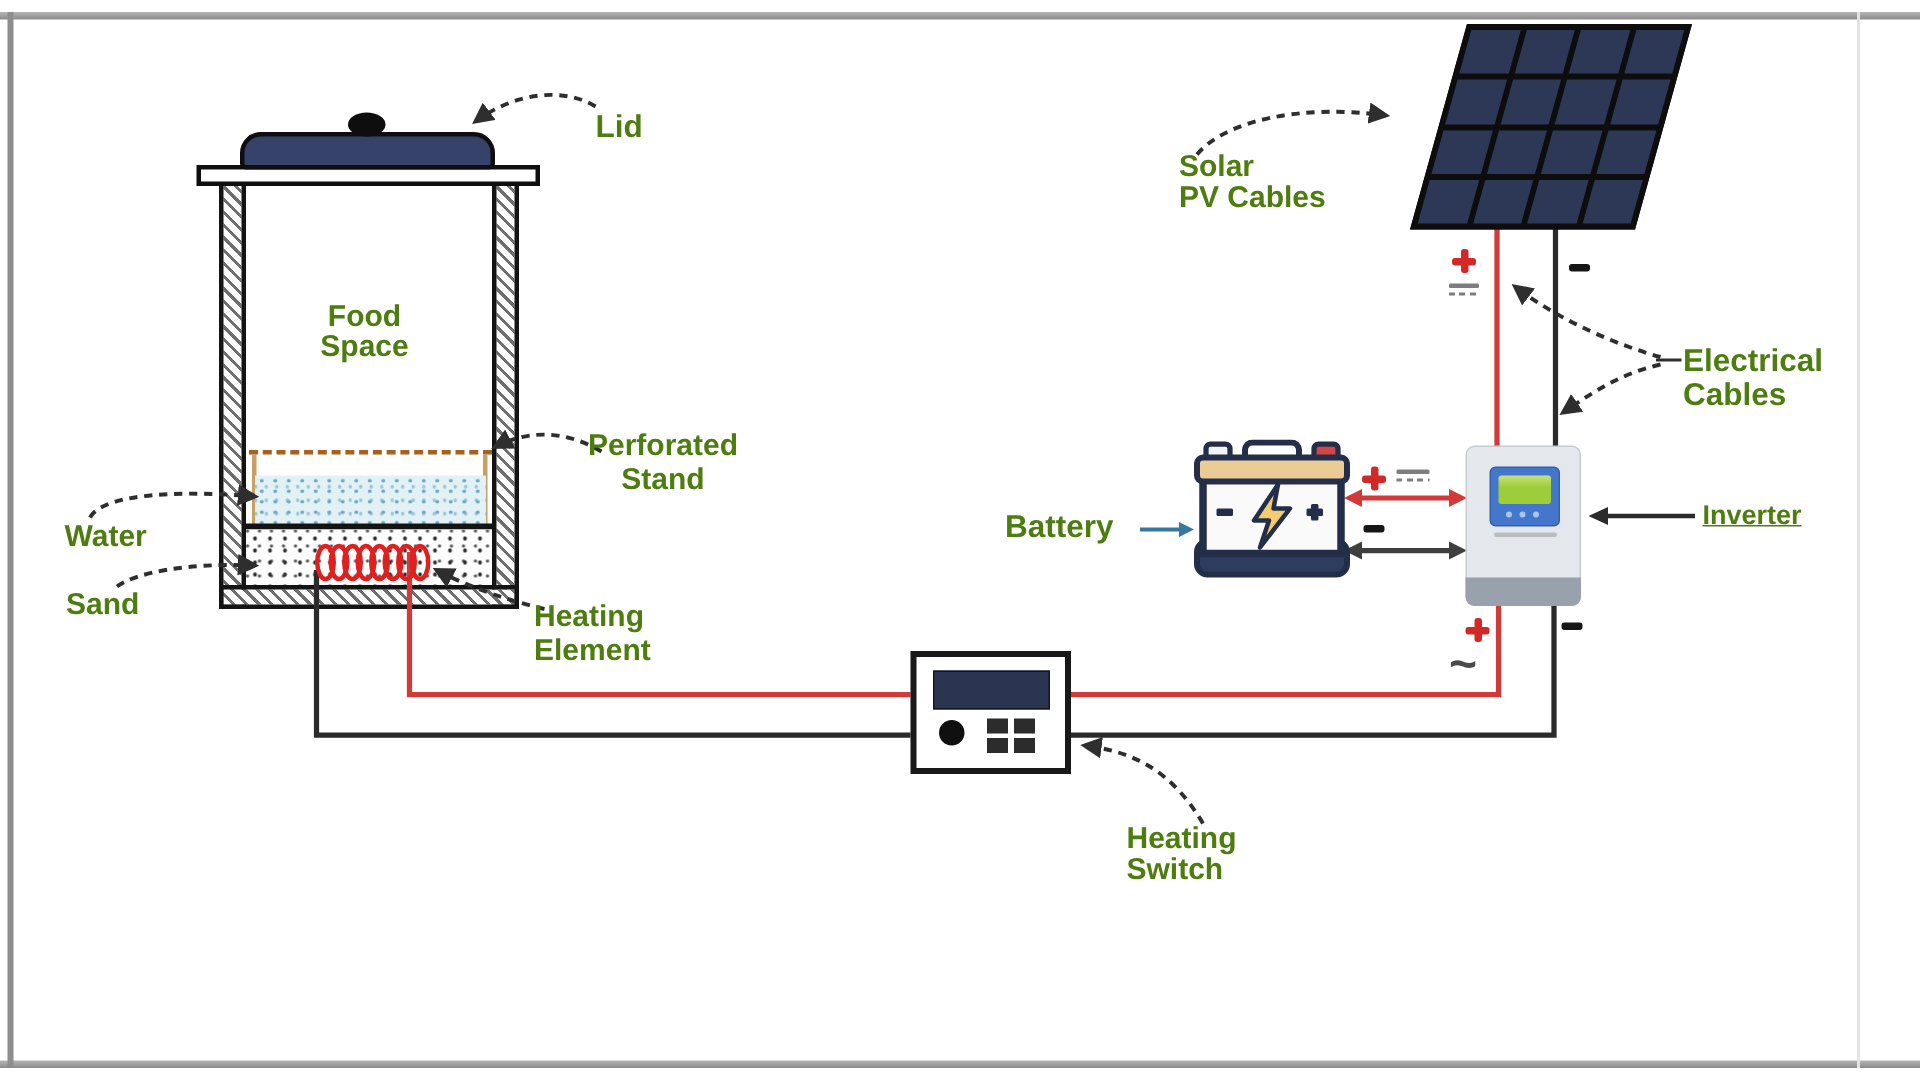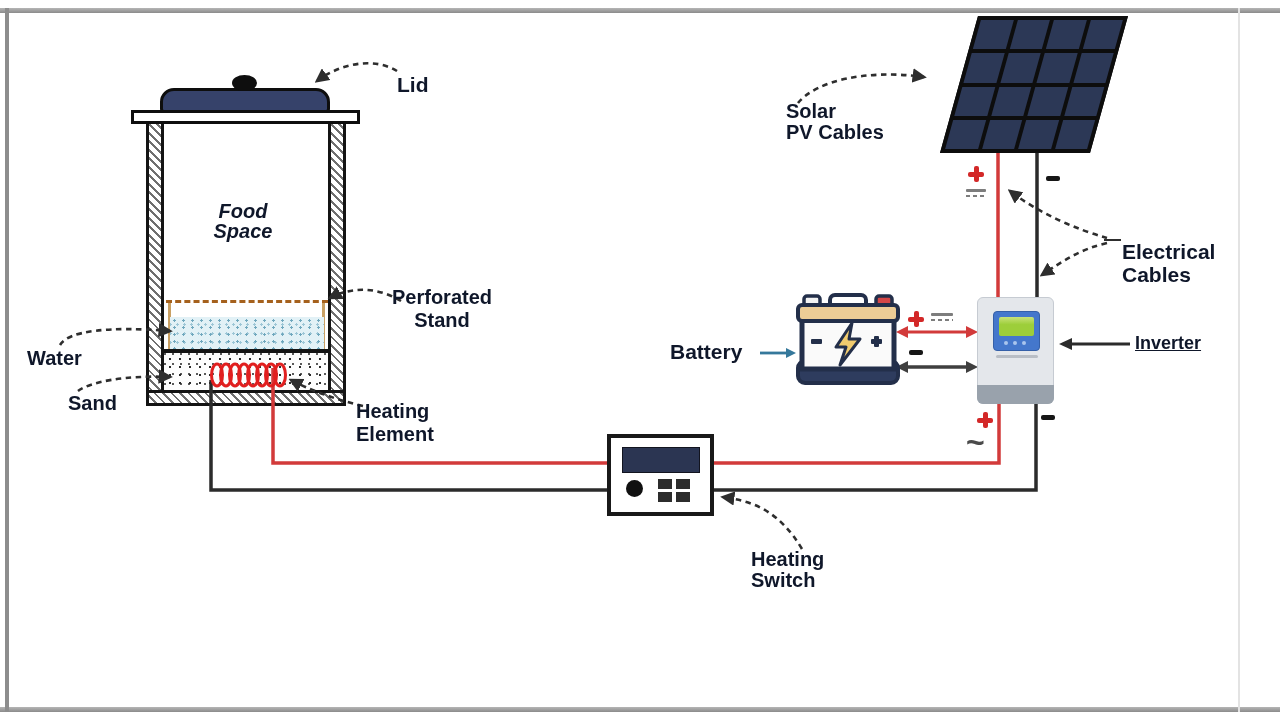--- a/index.html
+++ b/index.html
@@ -9,21 +9,21 @@
     font-family:"Liberation Sans", sans-serif;
   }
   .abs{position:absolute;}
   
   .frame-top,.frame-bottom{left:0;width:1280px;height:5px;background:linear-gradient(#b5b5b5,#8b8b8b);}
   .frame-top{top:8px;}
   .frame-bottom{top:707px;}
   .frame-left{left:5px;top:8px;width:4px;height:704px;background:#8d8d8d;}
   .frame-right{left:1238px;top:8px;width:2px;height:704px;background:#e3e3e3;}
   
-  .lbl{color:#0f172a;font-weight:bold;font-size:20px;line-height:22px;white-space:nowrap;}
+  .lbl{color:#4d7c0f;font-weight:bold;font-size:20px;line-height:22px;white-space:nowrap;}
   .lbl.center{text-align:center;}
   
   .hatch{background:repeating-linear-gradient(45deg,#ffffff 0 4px,#6f6f6f 4px 6px);}
   .pot-wall{width:18px;height:286px;border:3px solid #141414;box-sizing:border-box;}
   .pot-bottom{left:146px;top:390px;width:200px;height:16px;border:3px solid #141414;box-sizing:border-box;}
   .pot-interior{left:164px;top:124px;width:164px;height:266px;background:#ffffff;}
   .pot-rim{left:131px;top:110px;width:229px;height:14px;background:#ffffff;border:3px solid #0e0e0e;box-sizing:border-box;}
   .pot-lid{left:160px;top:88px;width:170px;height:25px;background:#36426a;border:3px solid #0e0e0e;box-sizing:border-box;border-radius:14px 14px 4px 4px;}
   .pot-knob{left:232px;top:75px;width:25px;height:16px;background:#0e0e0e;border-radius:50%;}
   .stand-line{left:166px;top:300px;width:162px;height:0;border-top:3px dashed #a5611d;}
@@ -79,21 +79,21 @@
   <div class="abs pot-bottom hatch z2"></div>
   <div class="abs pot-rim z2"></div>
   <div class="abs pot-lid z2"></div>
   <div class="abs pot-knob z2"></div>
   <div class="abs stand-line z2"></div>
   <div class="abs stand-leg z2" style="left:168px;"></div>
   <div class="abs stand-leg z2" style="left:322px;"></div>
   <div class="abs water z2"></div>
   <div class="abs inner-line z2"></div>
   <div class="abs sand z2"></div>
-  <div class="abs lbl center z5" style="left:193px;top:201px;width:100px;font-size:20px;line-height:20px;font-style:italic;">
+  <div class="abs lbl center z5" style="left:193px;top:201px;width:100px;font-size:20px;line-height:20px;">
     <div>Food</div>
     <div>Space</div>
   </div>
 </div>
 
 <svg class="z3" width="1280" height="720" viewBox="0 0 1280 720">
   <defs>
     <marker id="ah" viewBox="0 0 10 10" refX="8" refY="5" markerWidth="5.5" markerHeight="5.5" orient="auto">
       <path d="M0,0 L10,5 L0,10 z" fill="#2e2e2e"></path>
     </marker>
@@ -195,34 +195,34 @@
   <div class="abs cs-key z4" style="left:676px;top:492px;"></div>
 </div>
 
 <div class="abs lbl z5" style="left:397px;top:74px;font-size:21px;">Lid</div>
 
 <div class="abs lbl z5" style="left:392px;top:286px;line-height:23px;text-align:center;">
   <div>Perforated</div>
   <div>Stand</div>
 </div>
 
-<div class="abs lbl z5" style="left:27px;top:347px;">Water</div>
-<div class="abs lbl z5" style="left:68px;top:392px;">Sand</div>
+<div class="abs lbl z5" style="left:43px;top:347px;">Water</div>
+<div class="abs lbl z5" style="left:44px;top:392px;">Sand</div>
 
 <div class="abs lbl z5" style="left:356px;top:400px;line-height:23px;">
   <div>Heating</div>
   <div>Element</div>
 </div>
 
 <div class="abs lbl z5" style="left:786px;top:101px;line-height:21px;">
   <div>Solar</div>
   <div>PV Cables</div>
 </div>
 
-<div class="abs lbl z5" style="left:1122px;top:229px;line-height:23px;font-size:21px;margin-top:11px;">
+<div class="abs lbl z5" style="left:1122px;top:229px;line-height:23px;font-size:21px;">
   <div>Electrical</div>
   <div>Cables</div>
 </div>
 
 <div class="abs lbl z5" style="left:1135px;top:332px;font-size:18px;text-decoration:underline;">Inverter</div>
 <div class="abs lbl z5" style="left:670px;top:341px;font-size:21px;">Battery</div>
 
 <div class="abs lbl z5" style="left:751px;top:549px;line-height:21px;">
   <div>Heating</div>
   <div>Switch</div>

